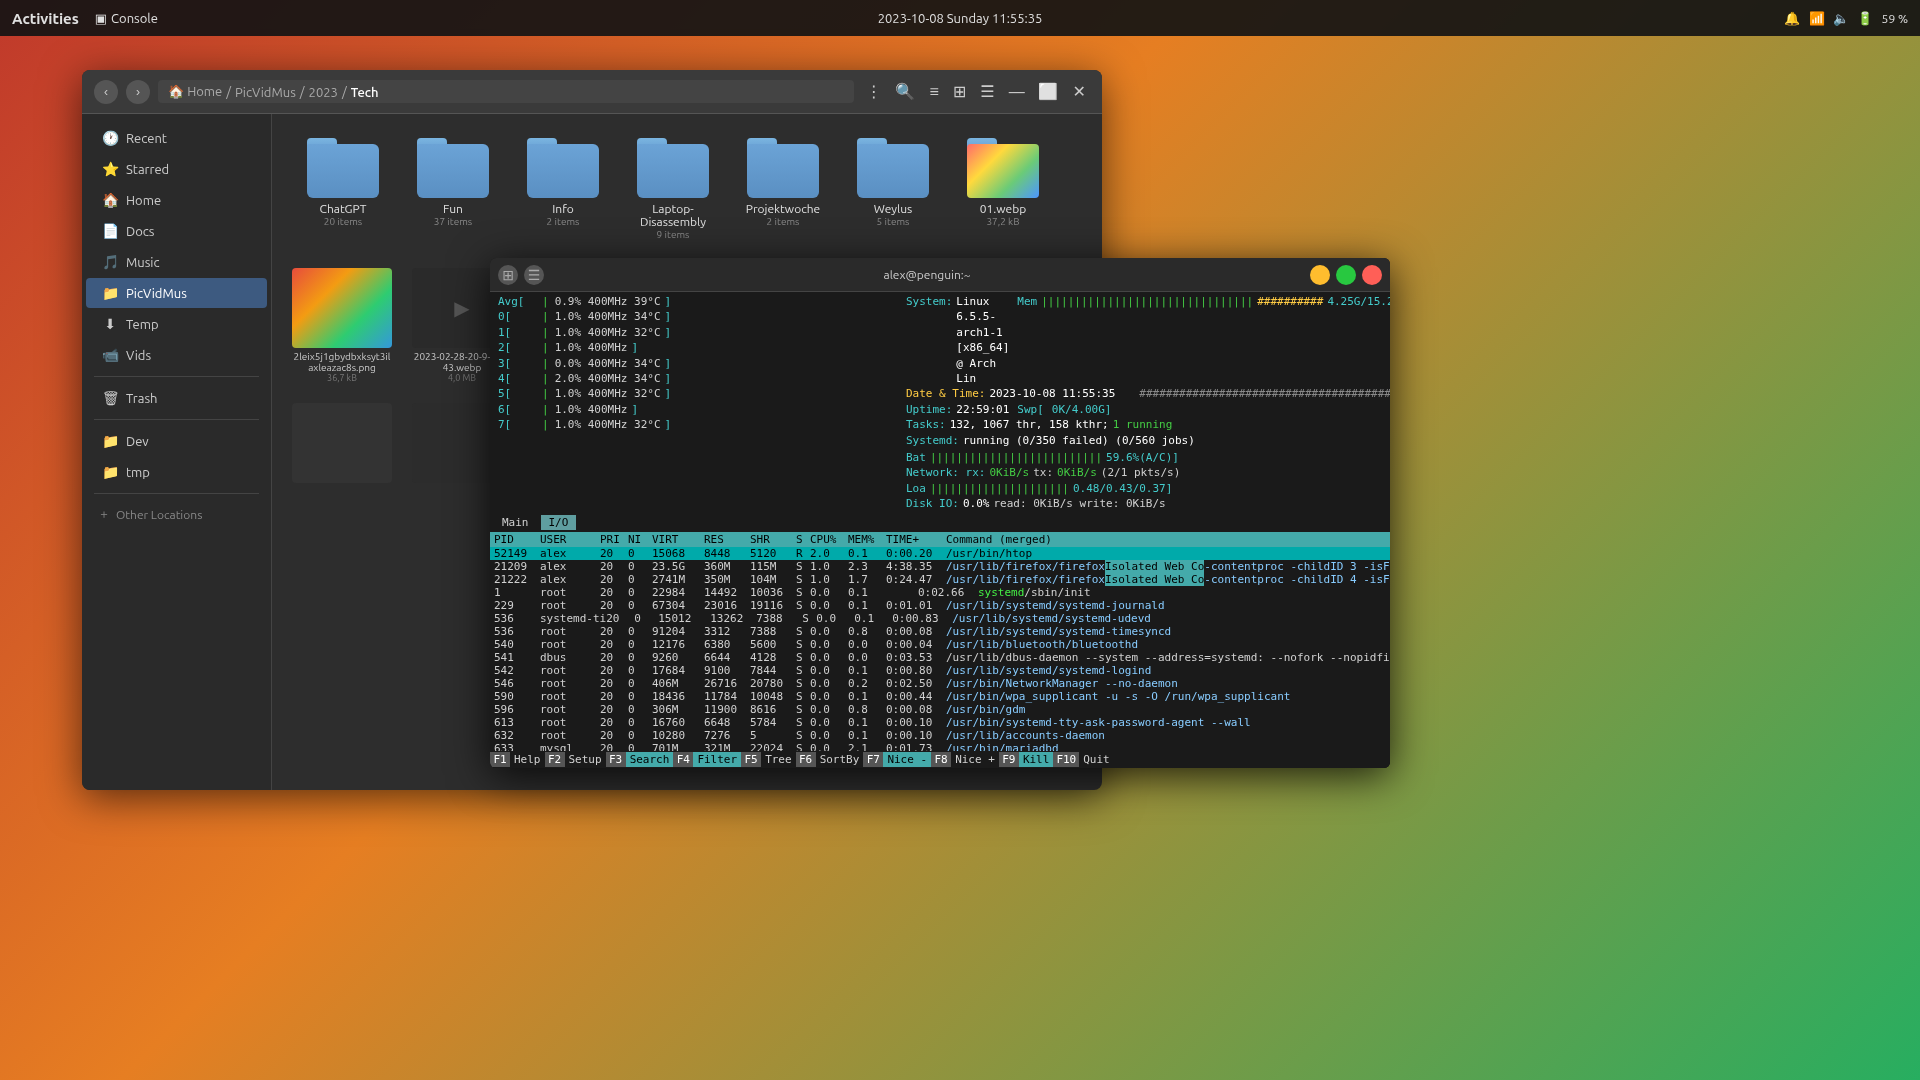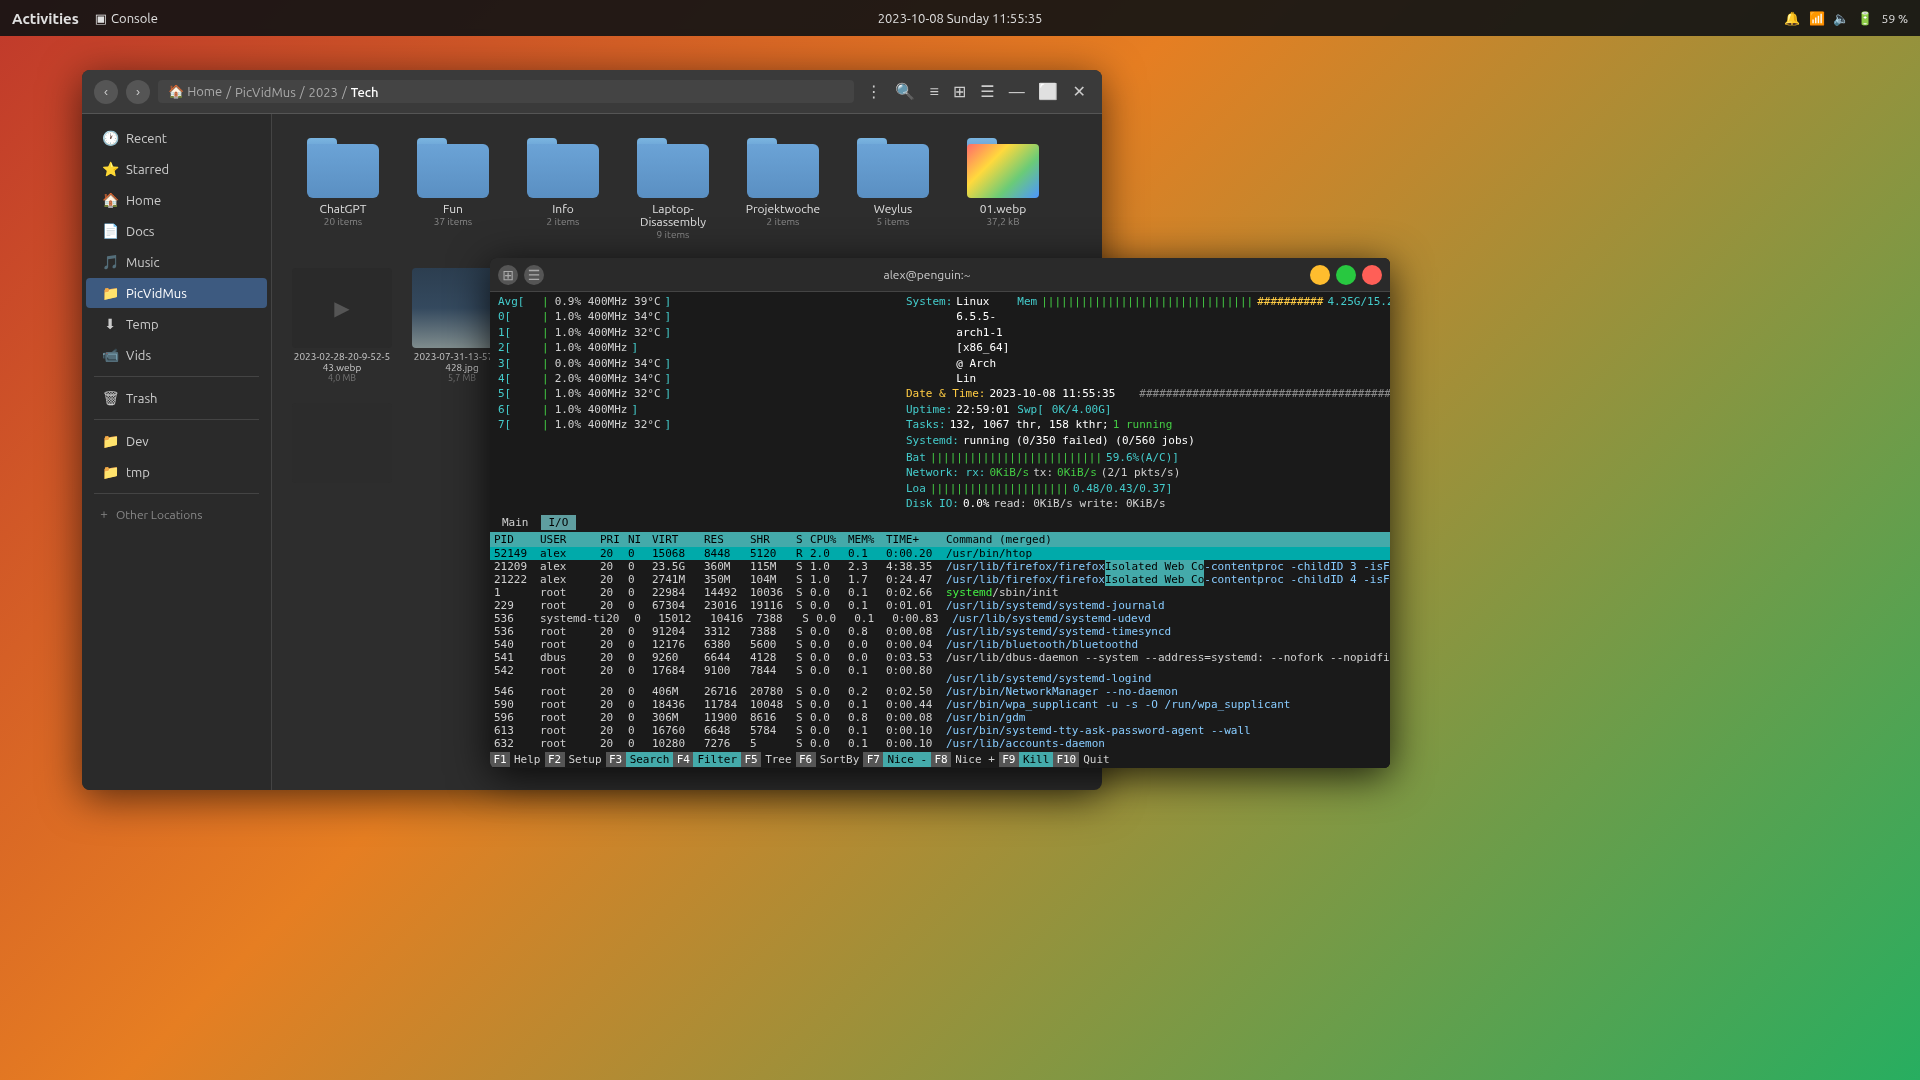--- a/index.html
+++ b/index.html
@@ -507,20 +507,25 @@
             <div class="folder-tab"></div>
             <div class="folder-shape fm-folder-special" style="background: linear-gradient(135deg,#ff6b6b,#ffd93d,#6bcb77,#4d96ff); border-radius: 4px;"></div>
           </div>
           <div class="fm-folder-name">01.webp</div>
           <div class="fm-folder-count">37,2 kB</div>
         </div>
       </div>
 
       <div class="fm-img-grid">
         <div class="fm-img-item">
+          <div class="fm-img-thumb colorful"></div>
+          <div class="fm-img-name">2leix5j1gbydbxksyt3ilaxleazac8s.png</div>
+          <div class="fm-img-size">36,7 kB</div>
+        </div>
+        <div class="fm-img-item">
           <div class="fm-img-thumb dark" style="background: #2a2a2a; display:flex; align-items:center; justify-content:center; color:#555; font-size:20px;">▶</div>
           <div class="fm-img-name">2023-02-28-20-9-52-543.webp</div>
           <div class="fm-img-size">4,0 MB</div>
         </div>
         <div class="fm-img-item">
           <div class="fm-img-thumb room"></div>
           <div class="fm-img-name">2023-07-31-13-57-12-428.jpg</div>
           <div class="fm-img-size">5,7 MB</div>
         </div>
         <div class="fm-img-item">
@@ -752,21 +757,21 @@
         <span style="min-width:46px;">1</span>
           <span style="min-width:60px;">root</span>
           <span style="min-width:28px;">20</span>
           <span style="min-width:24px;">0</span>
           <span style="min-width:52px;">22984</span>
           <span style="min-width:46px;">14492</span>
           <span style="min-width:46px;">10036</span>
           <span style="min-width:14px;">S</span>
           <span style="min-width:38px;">0.0</span>
           <span style="min-width:38px;">0.1</span>
-          <span style="min-width:60px;">0:02.66</span>
+          <span style="min-width:60px;margin-left:32px;">0:02.66</span>
           <span style="color:#44ee44;">systemd</span>
           <span style="color:#d0d0d0;"> /sbin/init</span>
       </div>
       <div style="display:flex; padding:0 4px; white-space:nowrap;">
         <span style="min-width:46px;">229</span>
           <span style="min-width:60px;">root</span>
           <span style="min-width:28px;">20</span>
           <span style="min-width:24px;">0</span>
           <span style="min-width:52px;">67304</span>
           <span style="min-width:46px;">23016</span>
@@ -776,21 +781,21 @@
           <span style="min-width:38px;">0.1</span>
           <span style="min-width:60px;">0:01.01</span>
           <span style="color:#88ccff;">/usr/lib/systemd/systemd-journald</span>
       </div>
       <div style="display:flex; padding:0 4px; white-space:nowrap;">
         <span style="min-width:46px;">536</span>
           <span style="min-width:60px; color:#d0d0d0;">systemd-ti</span>
           <span style="min-width:28px;">20</span>
           <span style="min-width:24px;">0</span>
           <span style="min-width:52px;">15012</span>
-          <span style="min-width:46px;">10416</span>
+          <span style="min-width:46px;">13262</span>
           <span style="min-width:46px;">7388</span>
           <span style="min-width:14px;">S</span>
           <span style="min-width:38px;">0.0</span>
           <span style="min-width:38px;">0.1</span>
           <span style="min-width:60px;">0:00.83</span>
           <span style="color:#88ccff;">/usr/lib/systemd/systemd-udevd</span>
       </div>
       <div style="display:flex; padding:0 4px; white-space:nowrap;">
         <span style="min-width:46px;">536</span>
           <span style="min-width:60px;">root</span>
@@ -838,21 +843,21 @@
           <span style="min-width:60px;">root</span>
           <span style="min-width:28px;">20</span>
           <span style="min-width:24px;">0</span>
           <span style="min-width:52px;">17684</span>
           <span style="min-width:46px;">9100</span>
           <span style="min-width:46px;">7844</span>
           <span style="min-width:14px;">S</span>
           <span style="min-width:38px;">0.0</span>
           <span style="min-width:38px;">0.1</span>
           <span style="min-width:60px;">0:00.80</span>
-          <span style="color:#88ccff;margin-top:8px;">/usr/lib/systemd/systemd-logind</span>
+          <span style="color:#88ccff;">/usr/lib/systemd/systemd-logind</span>
       </div>
       <div style="display:flex; padding:0 4px; white-space:nowrap;">
         <span style="min-width:46px;">546</span>
           <span style="min-width:60px;">root</span>
           <span style="min-width:28px;">20</span>
           <span style="min-width:24px;">0</span>
           <span style="min-width:52px;">406M</span>
           <span style="min-width:46px;">26716</span>
           <span style="min-width:46px;">20780</span>
           <span style="min-width:14px;">S</span>

